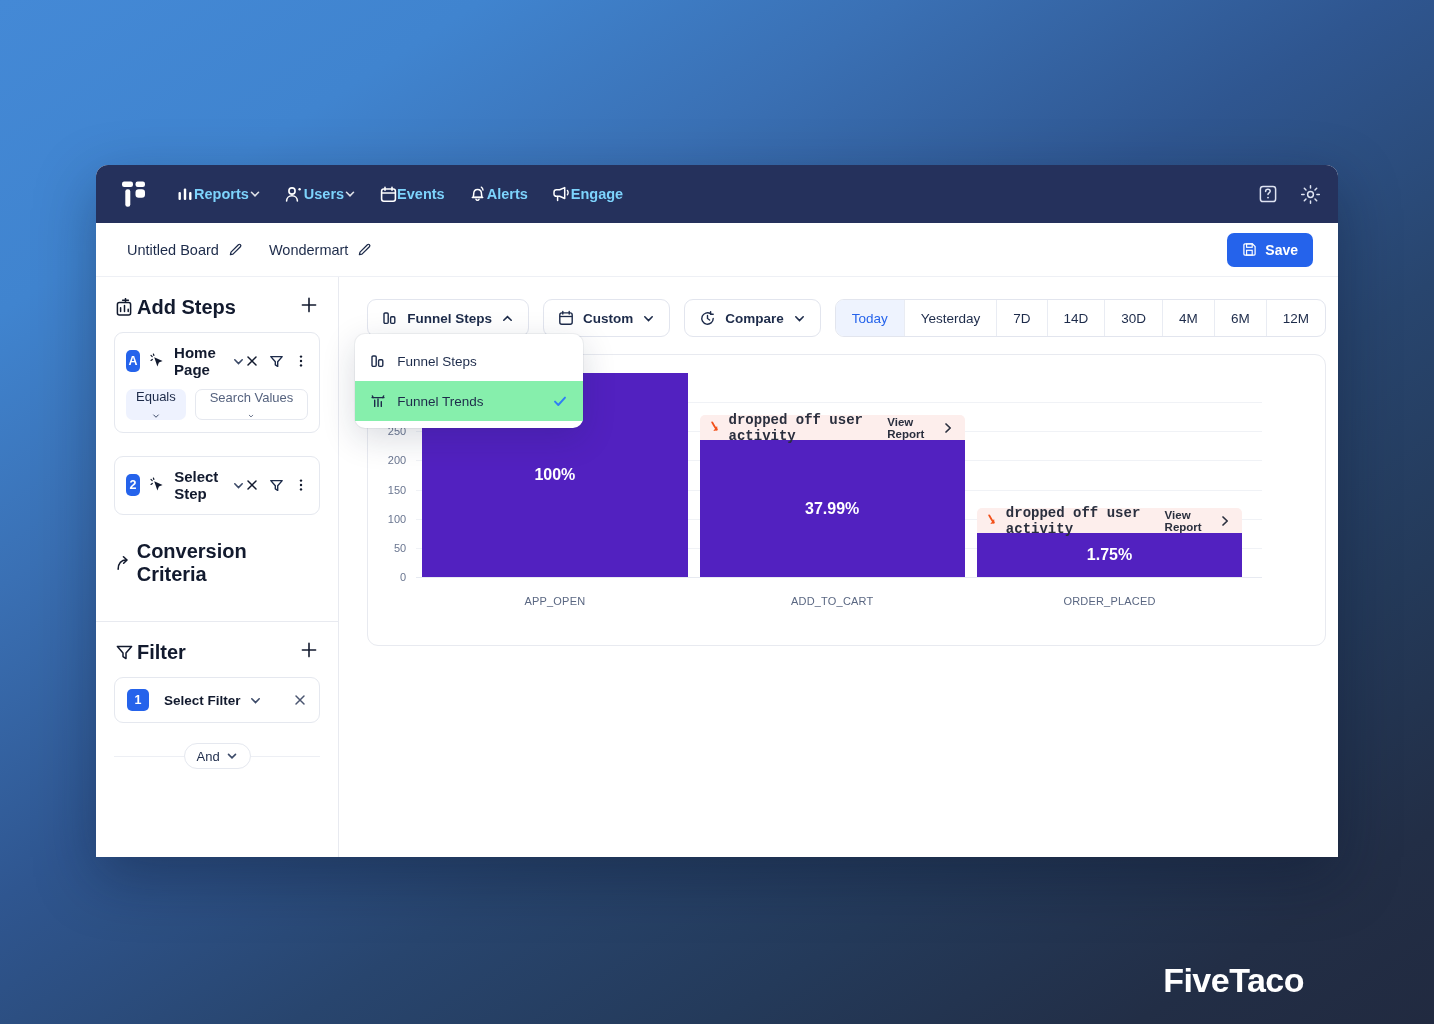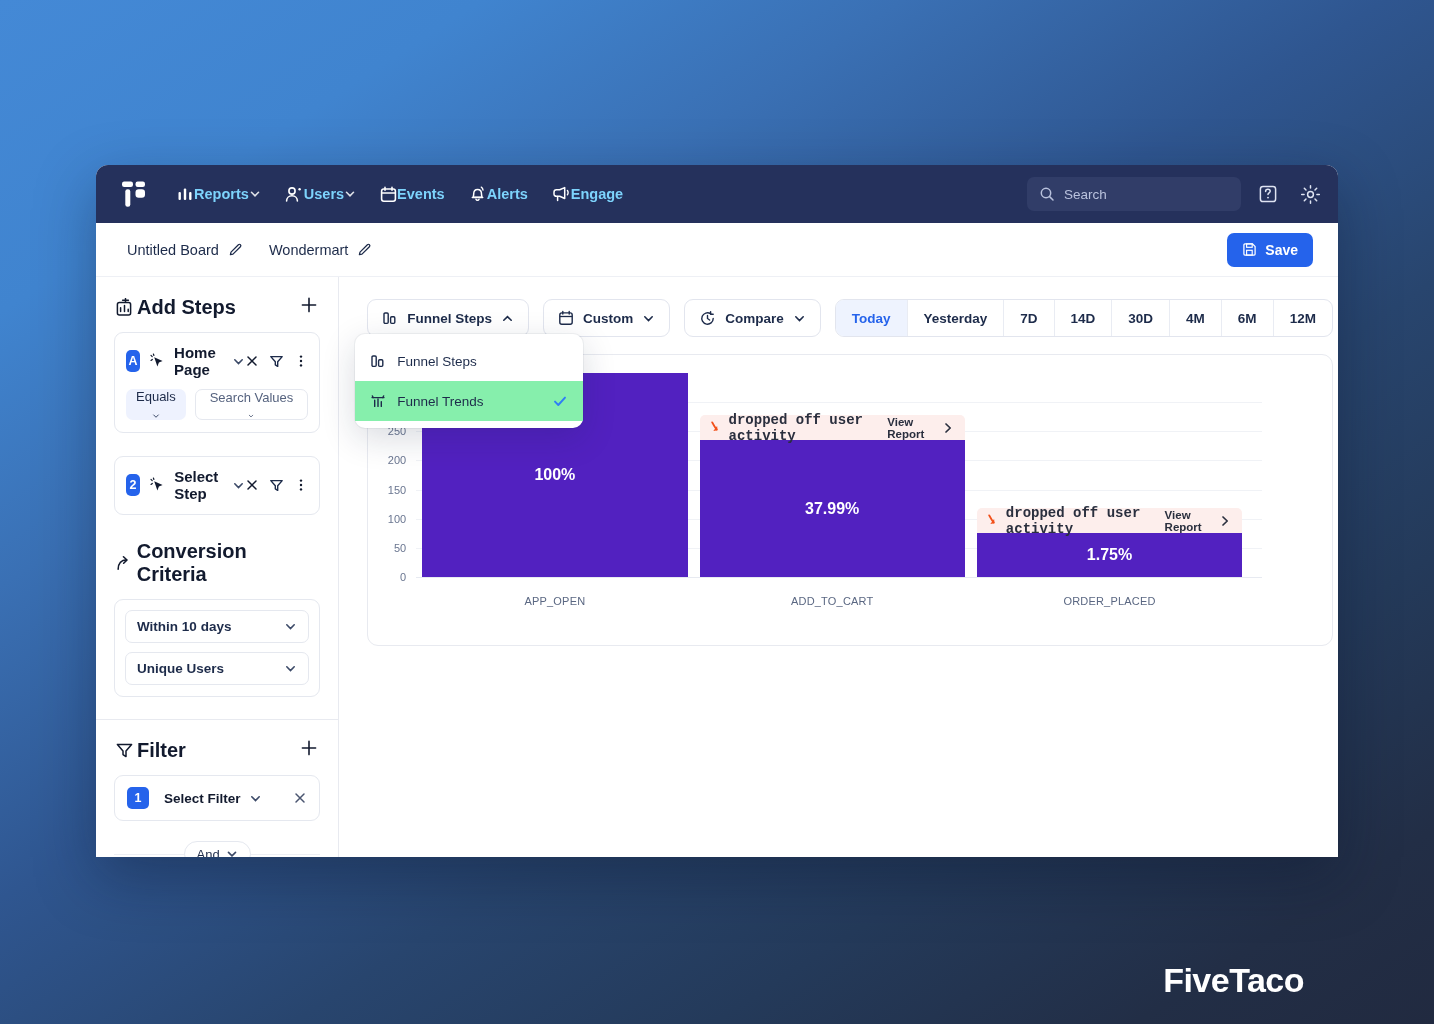--- a/index.html
+++ b/index.html
@@ -156,21 +156,21 @@
     display: flex; align-items: center; gap: 9px; padding: 0 14px;
     font-size: 13.5px; font-weight: bold; color: #1d2b4a;
     background: #fff; cursor: pointer; white-space: nowrap;
   }
   .segbox {
     margin-left: auto; height: 38px; border: 1px solid #e2e5ee;
     border-radius: 9px; display: flex; overflow: hidden; background: #fff;
   }
   .seg {
     display: flex; align-items: center; justify-content: center;
-    padding: 0 16px; font-size: 13.5px; font-weight: bold; color: #1d2b4a;
+    padding: 0 16px; font-size: 13.5px; font-weight: normal; color: #1d2b4a;
     border-right: 1px solid #e9ecf3; cursor: pointer; white-space: nowrap;
   }
   .seg:last-child { border-right: none; }
   .seg.active { background: #eef3fe; color: #2563eb; }
 
   
   .dropdown {
     position: absolute; left: 16px; top: 57px; width: 228px;
     background: #fff; border-radius: 10px;
     box-shadow: 0 10px 34px rgba(20,30,60,.16), 0 0 0 1px rgba(20,30,60,.05);
@@ -283,27 +283,20 @@
           <path d="M2 6.2c0-1.5 1-2.4 2.4-2.4h3.3l5-2.2v10.9l-5-2.2H4.4C3 10.3 2 9.4 2 7.9z" stroke="#fff" stroke-width="1.5" fill="none" stroke-linejoin="round"></path>
           <path d="M5.6 10.5 V14.4" stroke="#fff" stroke-width="1.5" stroke-linecap="round"></path>
           <path d="M15.4 4.5c.9.9 1 3.2 0 4.2" stroke="#fff" stroke-width="1.4" fill="none" stroke-linecap="round"></path>
         </svg>
         <span>Engage</span>
       </div>
     </div>
 
     <div class="navspacer"></div>
 
-    <div class="search">
-      <svg width="16" height="16" viewBox="0 0 16 16">
-        <circle cx="7" cy="7" r="4.7" stroke="#b9c2dd" stroke-width="1.5" fill="none"></circle>
-        <path d="M10.6 10.6 L14 14" stroke="#b9c2dd" stroke-width="1.5" stroke-linecap="round"></path>
-      </svg>
-      <span class="ph">Search</span>
-    </div>
 
     <div class="iconbtn">
       <svg width="20" height="20" viewBox="0 0 20 20">
         <rect x="2.4" y="2.4" width="15.2" height="15.2" rx="2.6" stroke="#dfe4f2" stroke-width="1.5" fill="none"></rect>
         <path d="M7.6 7.4c0-1.3 1-2.1 2.3-2.1 1.3 0 2.3.8 2.3 2 0 1.5-2.2 1.6-2.2 3.2" stroke="#dfe4f2" stroke-width="1.5" fill="none" stroke-linecap="round"></path>
         <circle cx="10" cy="13.6" r=".95" fill="#dfe4f2"></circle>
       </svg>
     </div>
 
     <div class="iconbtn">
@@ -446,34 +439,20 @@
           </span>
         </div>
       </div>
 
       <div class="sec-head" style="padding-top:25px">
         <svg width="19" height="19" viewBox="0 0 19 19">
           <path d="M3.2 15.4c0-6 3.4-9.6 8.4-9.6" stroke="#121a2e" stroke-width="1.6" fill="none" stroke-linecap="round"></path>
           <path d="M8.6 2.6 L12.2 5.9 L8.8 9.2" stroke="#121a2e" stroke-width="1.6" fill="none" stroke-linecap="round" stroke-linejoin="round"></path>
         </svg>
         <span class="lbl">Conversion Criteria</span>
-      </div>
-      <div class="selbox">
-        <div class="sel">
-          <span>Within 10 days</span>
-          <svg width="13" height="13" viewBox="0 0 13 13">
-            <path d="M2.8 4.8 L6.5 8.5 L10.2 4.8" stroke="#3c4a68" stroke-width="1.6" fill="none" stroke-linecap="round"></path>
-          </svg>
-        </div>
-        <div class="sel">
-          <span>Unique Users</span>
-          <svg width="13" height="13" viewBox="0 0 13 13">
-            <path d="M2.8 4.8 L6.5 8.5 L10.2 4.8" stroke="#3c4a68" stroke-width="1.6" fill="none" stroke-linecap="round"></path>
-          </svg>
-        </div>
       </div>
 
       <div class="divider" style="margin-top:22px"></div>
 
       <div class="sec-head" style="padding-top:18px">
         <svg width="19" height="19" viewBox="0 0 19 19">
           <path d="M2.4 3.4 H16.6 L11 9.9 V15.6 L8 13.6 V9.9z" stroke="#121a2e" stroke-width="1.5" fill="none" stroke-linejoin="round"></path>
         </svg>
         <span class="lbl">Filter</span>
         <span class="plus">

